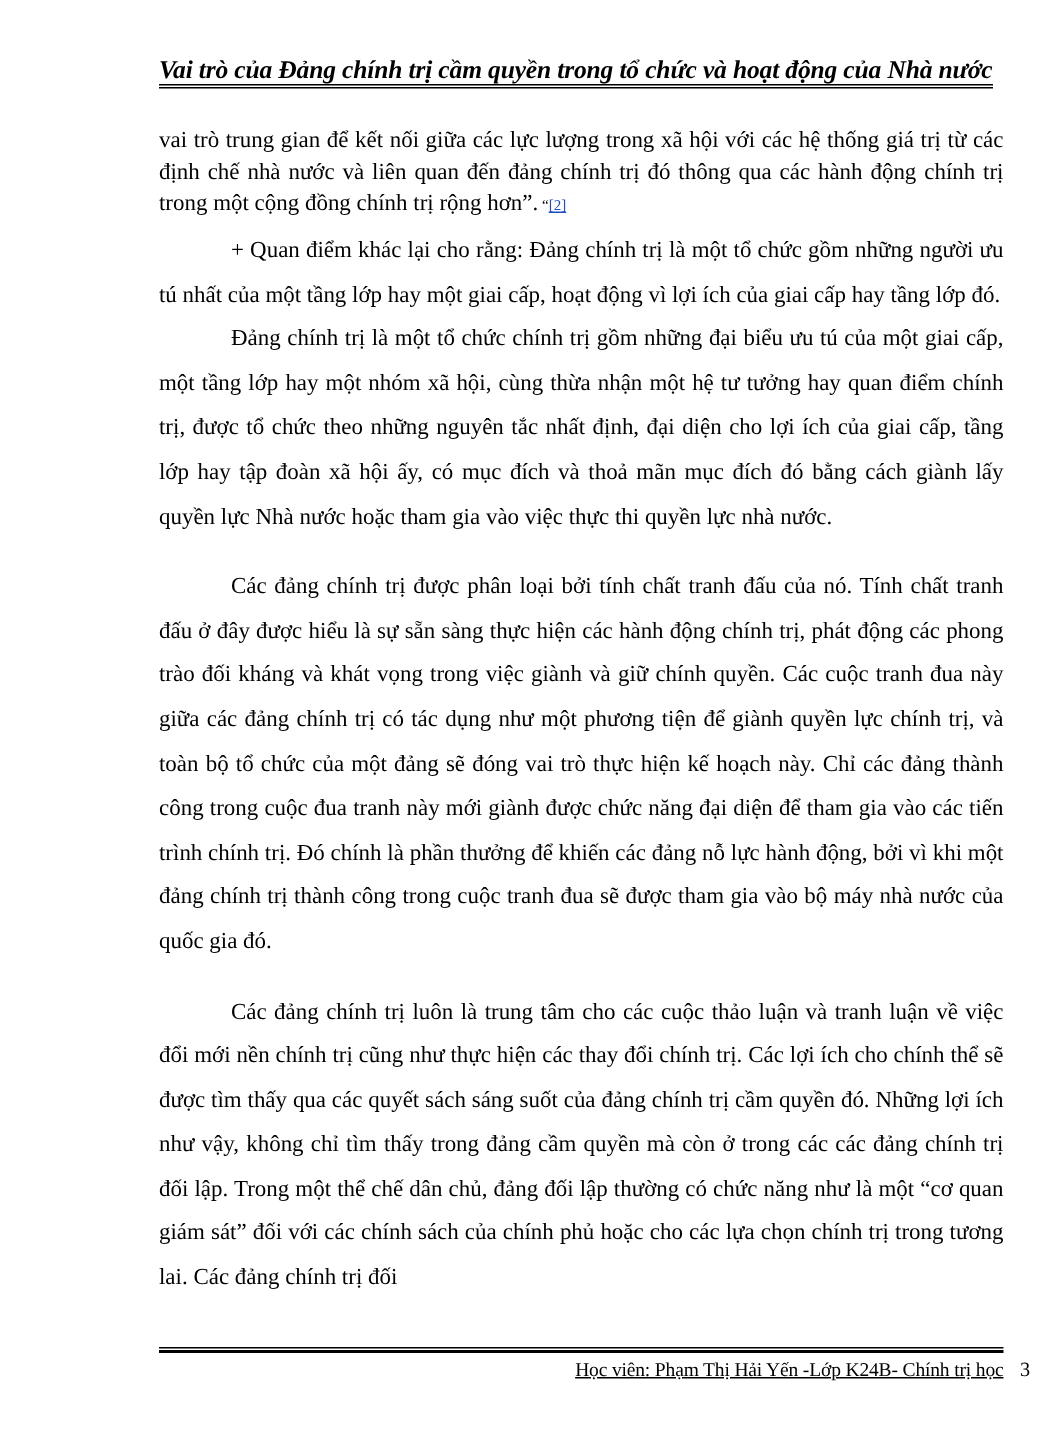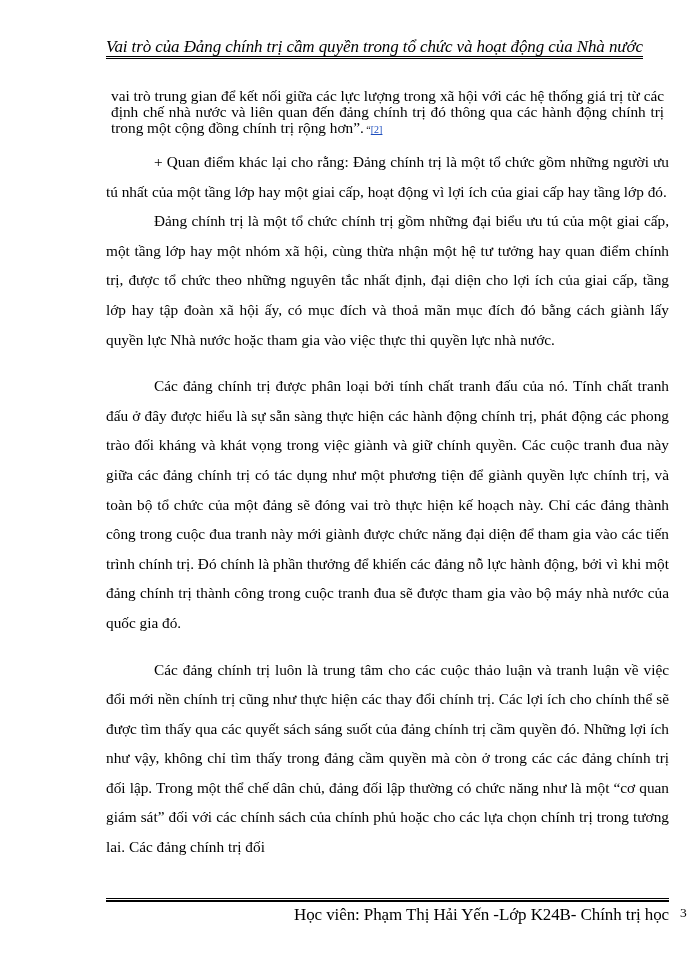--- a/index.html
+++ b/index.html
@@ -14,43 +14,43 @@
       overflow: hidden;
       font-family: "Liberation Serif", "DejaVu Serif", serif;
       color: #000;
     }
     .page-header {
       position: absolute;
       left: 106px;
       top: 37px;
       width: 570px;
       font-size: 17px;
-      font-weight: normal;
+      font-weight: bold;
       font-style: italic;
       white-space: nowrap;
       letter-spacing: -0.1px;
     }
     .page-header span {
       display: inline-block;
       border-bottom: 3px double #000;
       padding-bottom: 0px;
       line-height: 18px;
     }
     .content {
       position: absolute;
       left: 106px;
       top: 83px;
       width: 563px;
       font-size: 15.3px;
     }
     .p-tight {
-      line-height: 16px;
+      line-height: 21px;
       text-align: justify;
       text-align-last: left;
-      margin: 5px;
+      margin: 0;
     }
     .cite {
       color: #1f4fbf;
       text-decoration: underline;
       font-size: 10px;
     }
     .cite-pre {
       font-size: 10px;
     }
     .p-wide {
@@ -77,24 +77,25 @@
       border-top: 1px solid #000;
       border-bottom: 2px solid #000;
       padding-top: 1px;
       box-sizing: content-box;
     }
     .footer {
       position: absolute;
       left: 106px;
       top: 905px;
       width: 563px;
-      font-size: 17px;
+      font-size: 13px;
       text-align: right;
       white-space: nowrap;
       letter-spacing: -0.1px;
+      text-decoration: underline;
     }
     .page-number {
       position: absolute;
       left: 680px;
       top: 905px;
       font-size: 13.5px;
     }
   </style>
 </head>
 <body>

